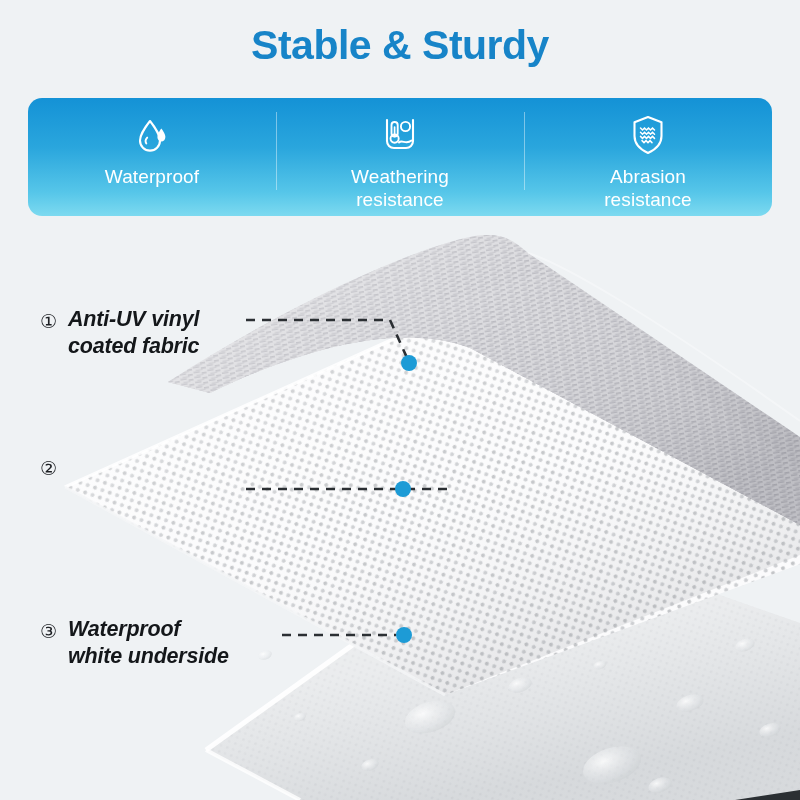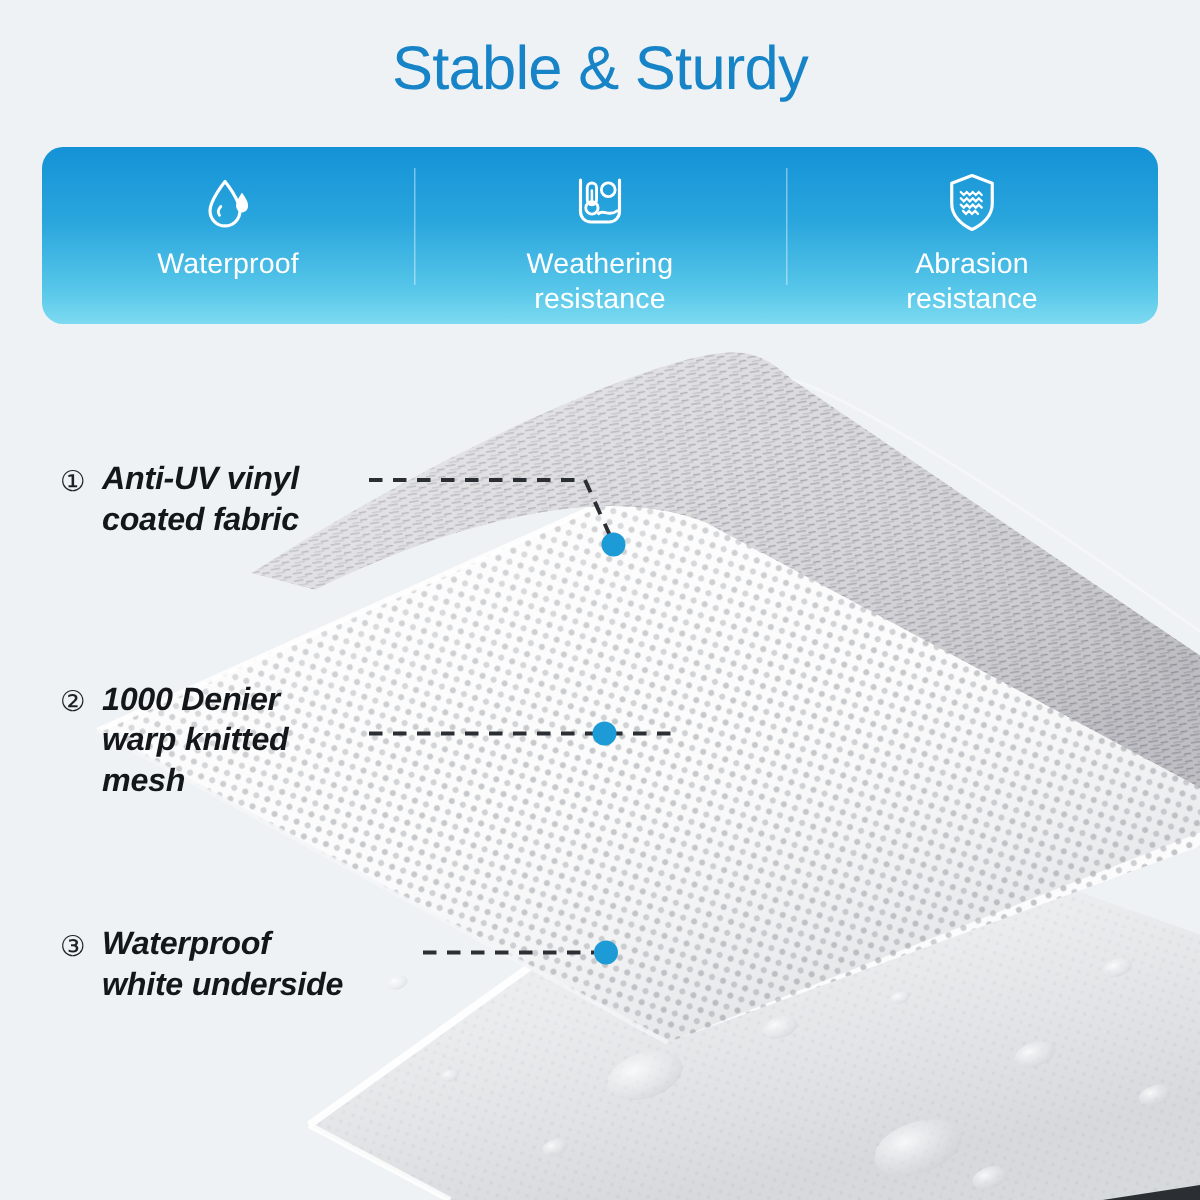--- a/index.html
+++ b/index.html
@@ -22,21 +22,21 @@
   }
 
   
   .title {
     position: absolute;
     left: 0;
     top: 22px;
     width: 800px;
     text-align: center;
     font-size: 41px;
-    font-weight: normal;
+    font-weight: bold;
     letter-spacing: -0.5px;
     color: #1784c8;
     font-family: "Liberation Sans", sans-serif;
   }
 
   
   .banner {
     position: absolute;
     left: 28px;
     top: 98px;
@@ -314,23 +314,20 @@
   </svg>
 
   <div class="callout" id="callout-1">
     <div class="callout-num">①</div>
     <div class="callout-text">Anti-UV vinyl
 coated fabric</div>
   </div>
 
   <div class="callout" id="callout-2">
     <div class="callout-num">②</div>
-    <div class="callout-text">1000 Denier
-warp knitted
-mesh</div>
   </div>
 
   <div class="callout" id="callout-3">
     <div class="callout-num">③</div>
     <div class="callout-text">Waterproof
 white underside</div>
   </div>
 
 </div>
 

